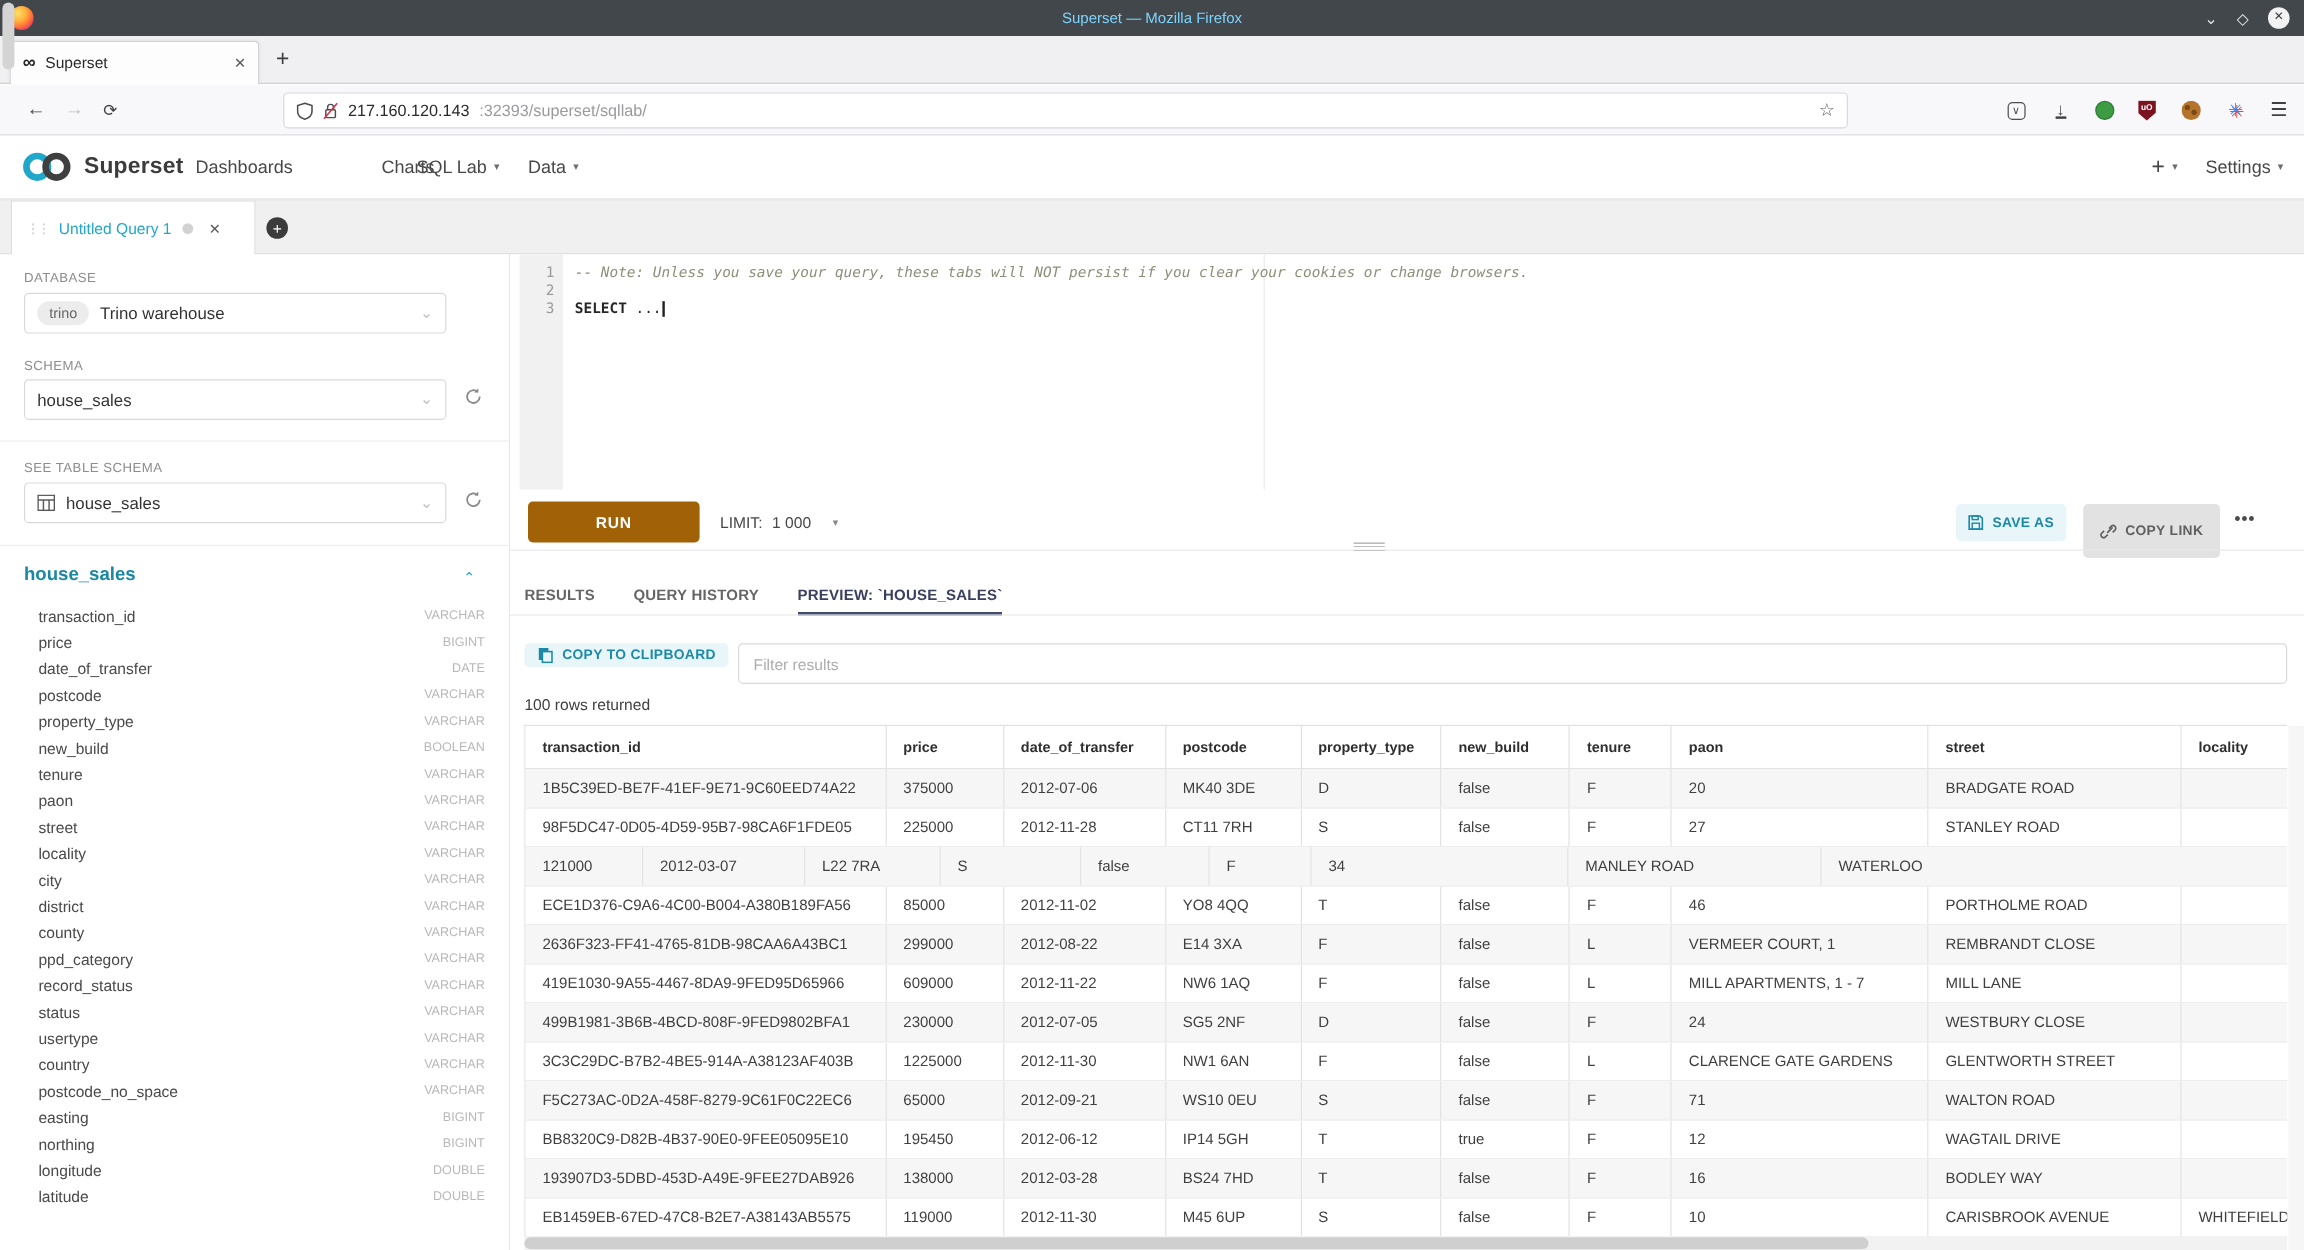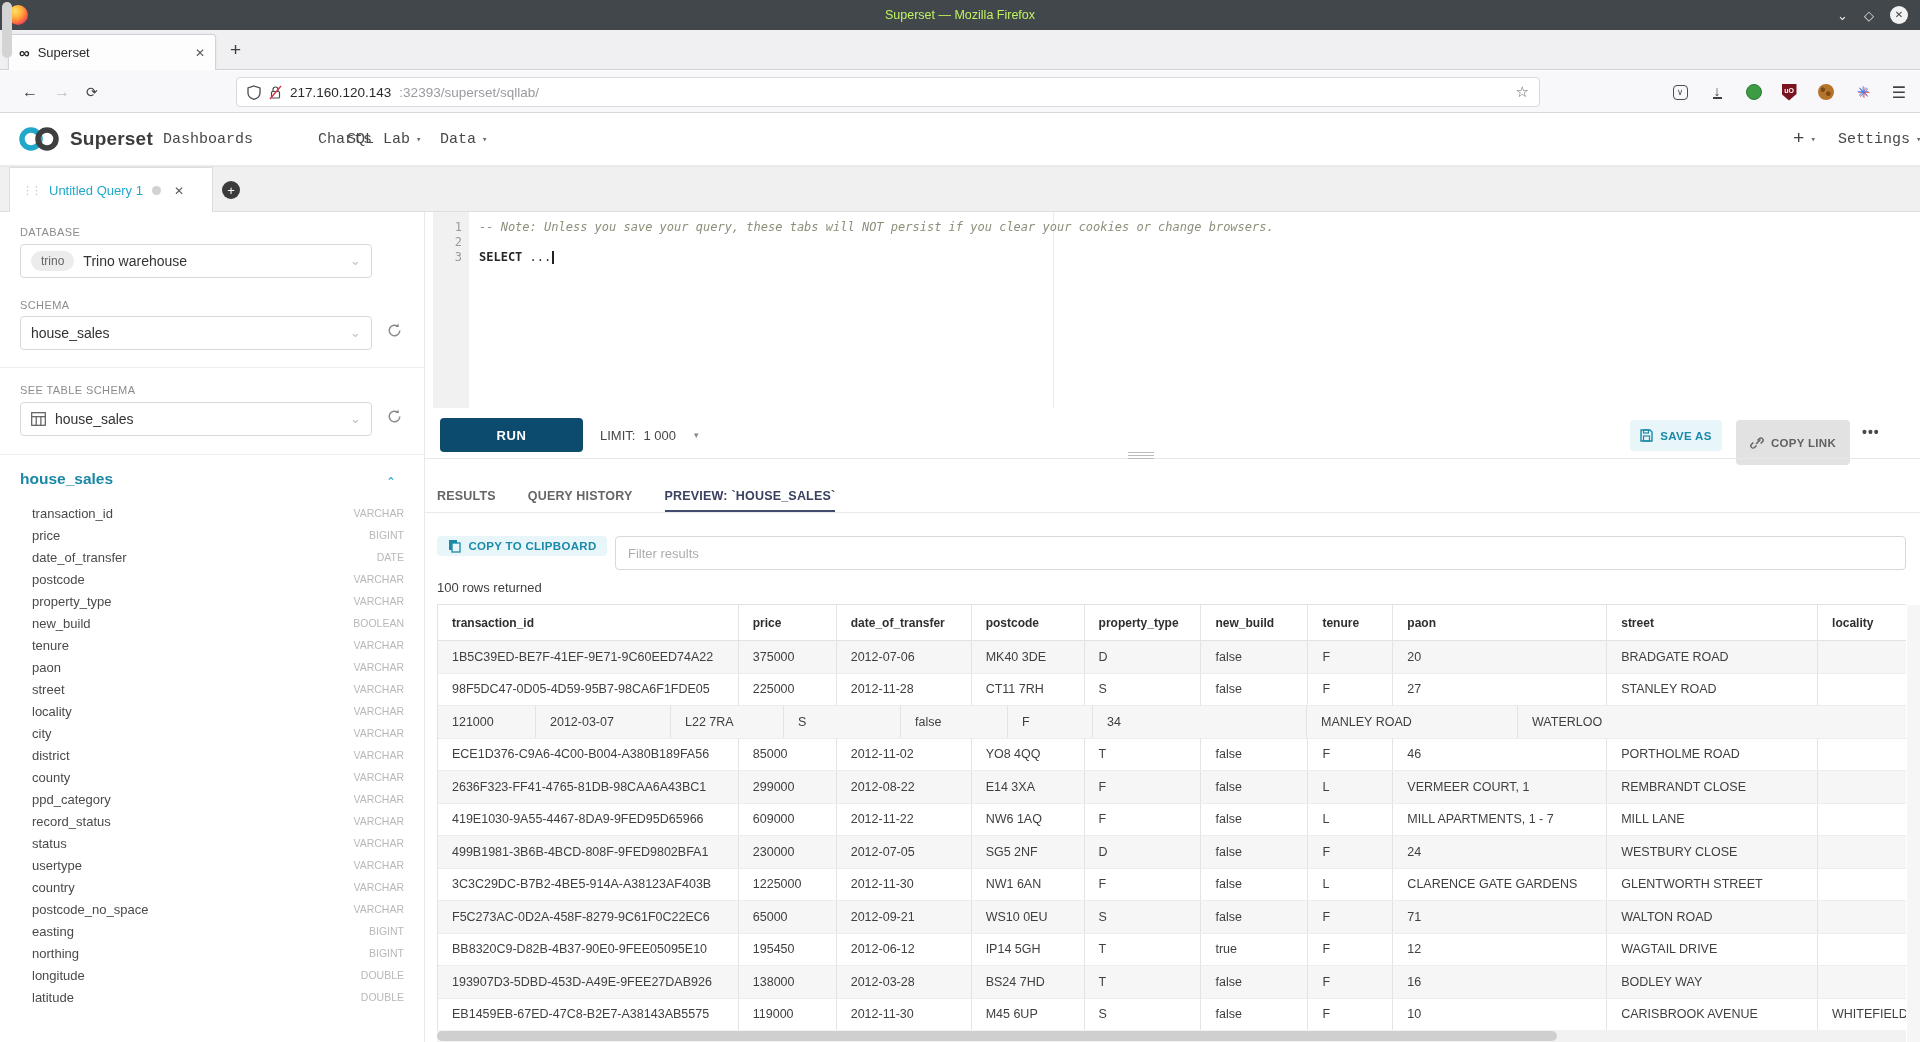--- a/index.html
+++ b/index.html
@@ -3,21 +3,21 @@
 <meta charset="utf-8">
 <style>
   * { margin:0; padding:0; box-sizing:border-box; }
   html,body { width:1920px; height:1042px; }
   body { position:relative; overflow:hidden; background:#fff; font-family:"Liberation Sans",sans-serif; }
 
   
   .titlebar { position:absolute; left:0; top:0; width:1920px; height:30px; background:#42474b; display:flex; align-items:center; }
   .ff-logo { position:absolute; left:8px; top:5px; width:20px; height:20px; border-radius:50%;
              background:radial-gradient(circle at 35% 30%, #ffe066 0%, #ffb13d 35%, #ff7139 60%, #e3366f 80%, #9059ff 100%); }
-  .win-title { position:absolute; left:0; right:0; text-align:center; color:#bef264; font-size:12.5px; }
+  .win-title { position:absolute; left:0; right:0; text-align:center; color:#7dd3fc; font-size:12.5px; }
   .win-controls { position:absolute; right:12px; top:0; height:30px; display:flex; align-items:center; gap:16px; }
   .wc { color:#e6e6e6; font-size:13px; line-height:1; cursor:default; }
   .wc-close { width:18px; height:18px; border-radius:50%; background:#f2f2f2; color:#3a3a3a; font-size:10px;
               display:flex; align-items:center; justify-content:center; }
 
   
   .tabstrip { position:absolute; left:0; top:30px; width:1920px; height:40px; background:#f0f0f3; border-bottom:1px solid #cfcfd6; }
   .btab { position:absolute; left:8px; top:4px; width:208px; height:36px; background:#fdfdfe; border:1px solid #d2d2d9; border-bottom:none;
           border-radius:4px 4px 0 0; display:flex; align-items:center; padding:0 10px; gap:8px; box-shadow:0 0 3px rgba(0,0,0,.06); }
   .btab-fav { font-weight:bold; font-size:15px; color:#222; line-height:1; }
@@ -40,21 +40,21 @@
   .ext-shield { width:15px; height:17px; background:#7c1420; clip-path:polygon(0 0,100% 0,100% 62%,50% 100%,0 62%); color:#fff; font-size:7px; text-align:center; line-height:14px; font-weight:bold; }
   .ext-cookie { width:16px; height:16px; border-radius:50%; background:#b5742c;
                 background-image:radial-gradient(circle at 30% 35%, #7a4a16 2px, transparent 2.5px), radial-gradient(circle at 65% 60%, #7a4a16 2px, transparent 2.5px); }
   .ext-star { font-size:15px; color:#3a86ff; text-shadow:1px 1px 0 #e8453c; }
   .hamburger { color:#3f3f44; font-size:16px; }
 
   
   .appnav { position:absolute; left:0; top:113px; width:1920px; height:53px; background:#fff; border-bottom:1px solid #ececec; }
   .brand { position:absolute; left:16px; top:11px; display:flex; align-items:center; gap:8px; }
   .brand-name { font-size:19px; font-weight:bold; color:#3c3c3c; letter-spacing:.2px; }
-  .nav-item { position:absolute; top:0; height:52px; display:flex; align-items:center; gap:6px; font-size:15px; color:#484848;font-family:Liberation Mono, monospace; }
+  .nav-item { position:absolute; top:0; height:52px; display:flex; align-items:center; gap:6px; font-size:15px; color:#484848; }
   .caret { font-size:9px; color:#6d6d6d; }
   .nav-plus { font-size:19px; color:#444; line-height:1; }
 
   
   .wstrip { position:absolute; left:0; top:166px; width:1920px; height:46px; background:#f0f0f0; border-top:1px solid #e6e6e6; border-bottom:1px solid #dedede; }
   .qtab { position:absolute; left:9px; top:0; width:204px; height:46px; background:#fff; border:1px solid #dedede; border-bottom:none;
           display:flex; align-items:center; padding:0 12px; gap:9px; }
   .qtab-drag { color:#c2c2c2; font-size:11px; letter-spacing:-2px; }
   .qtab-title { font-size:13px; color:#20a7c9; white-space:nowrap; }
   .qtab-dot { width:9px; height:9px; border-radius:50%; background:#d2d2d2; }
@@ -85,21 +85,21 @@
   .gutter { position:absolute; left:8px; top:0; width:36px; height:196px; background:#f1f1f1; }
   .gut-num { position:absolute; right:7px; width:28px; text-align:right; font-family:"DejaVu Sans Mono",monospace; font-size:12px; color:#9a9a9a; }
   .ed-line { position:absolute; left:54px; font-family:"DejaVu Sans Mono",monospace; font-size:12px; white-space:pre; }
   .ed-comment { color:#8e8e7a; font-style:italic; }
   .ed-keyword { color:#262626; font-weight:bold; }
   .ed-plain { color:#262626; }
   .ed-cursor { display:inline-block; width:1.5px; height:13px; background:#222; vertical-align:middle; margin-left:1px; }
   .print-margin { position:absolute; left:628px; top:0; width:1px; height:196px; background:#ececec; }
 
   
-  .run-btn { position:absolute; left:440px; top:418px; width:143px; height:34px; background:#0c4a6e; border-radius:4px; color:#fff;
+  .run-btn { position:absolute; left:440px; top:418px; width:143px; height:34px; background:#a16207; border-radius:4px; color:#fff;
              font-size:13px; font-weight:bold; letter-spacing:.6px; display:flex; align-items:center; justify-content:center; }
   .limit-wrap { position:absolute; left:600px; top:418px; height:34px; display:flex; align-items:center; gap:8px; font-size:13px; color:#474747; }
   .limit-caret { font-size:9px; color:#888; margin-left:10px; }
   .saveas-btn { position:absolute; left:1630px; top:420px; width:92px; height:31px; background:#e8f6fa; border-radius:4px;
                 display:flex; align-items:center; justify-content:center; gap:7px; color:#1b89a8; font-size:11.5px; font-weight:bold; letter-spacing:.3px; }
   .copylink-btn { position:absolute; left:1736px; top:420px; width:114px; height:45px; background:#e2e2e2; border-radius:4px;
                   display:flex; align-items:center; justify-content:center; gap:7px; color:#606060; font-size:11.5px; font-weight:bold; letter-spacing:.3px; }
   .more-btn { position:absolute; left:1862px; top:424px; font-size:14px; font-weight:bold; color:#4a4a4a; letter-spacing:1px; }
   .split-border { position:absolute; left:425px; top:458px; width:1495px; height:1px; background:#e8e8e8; }
   .grip { position:absolute; left:1128px; top:452px; width:26px; height:7px;

